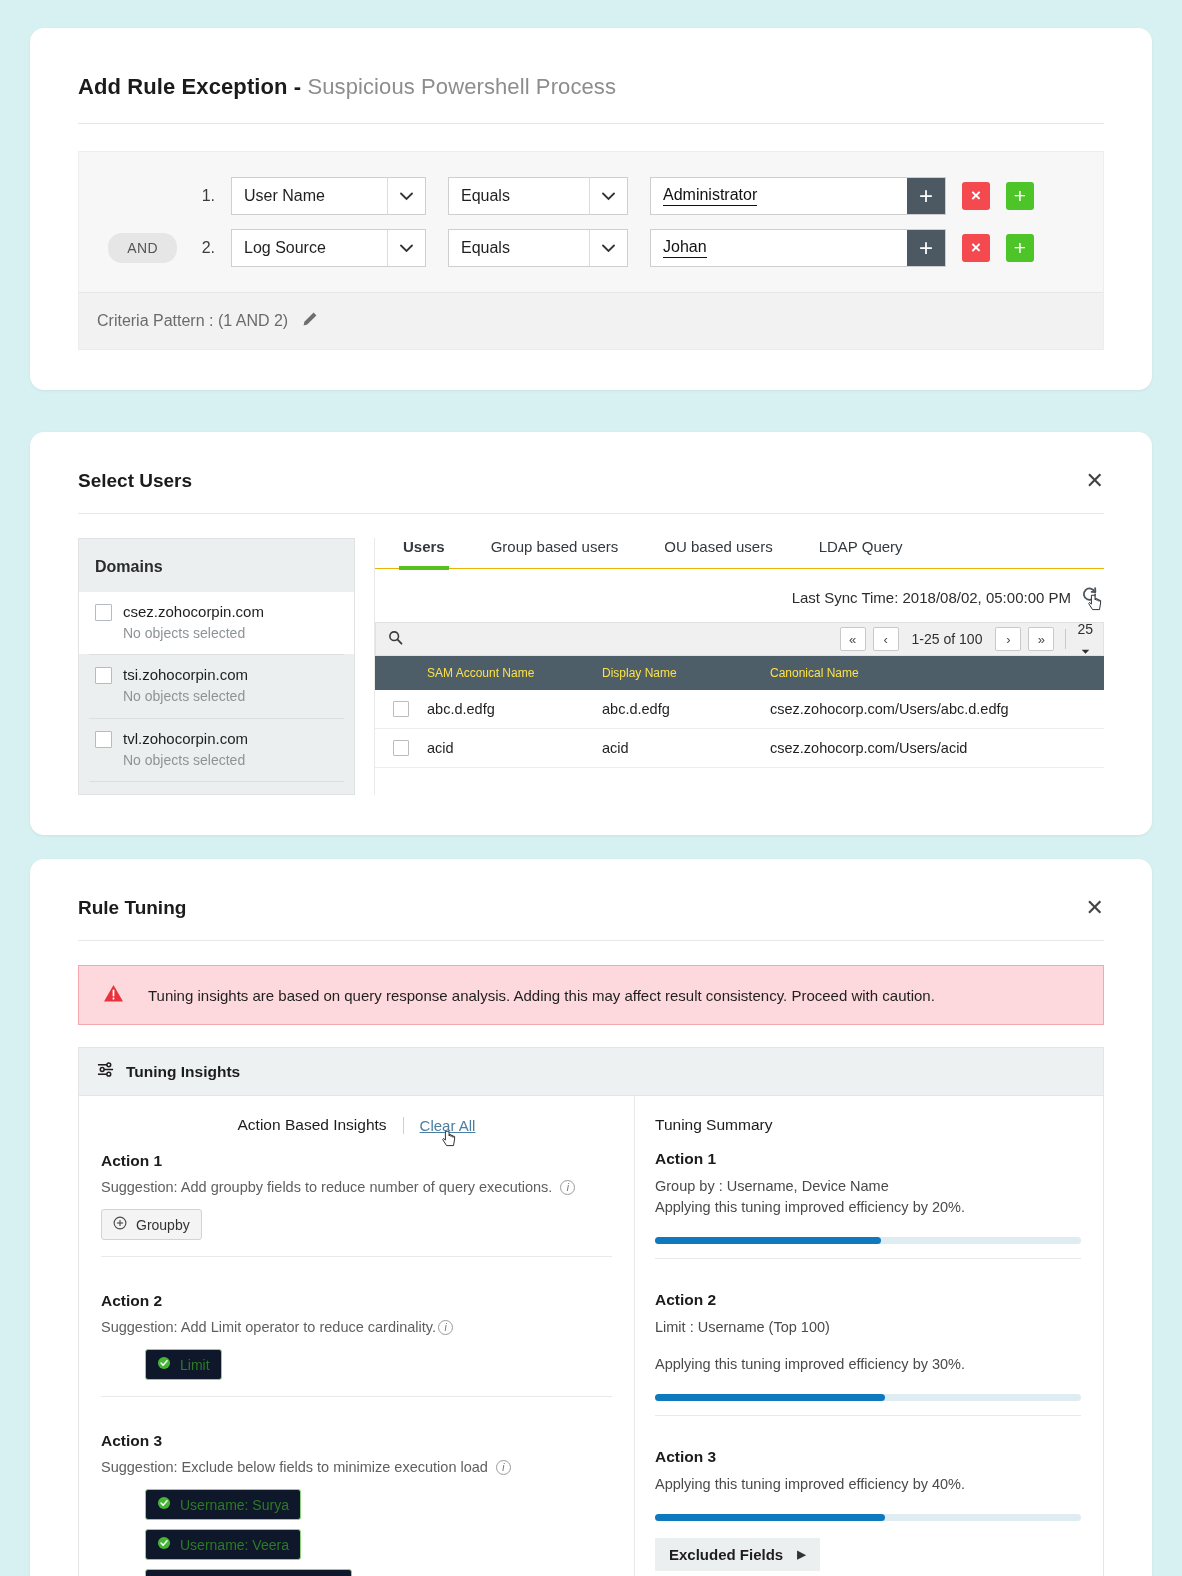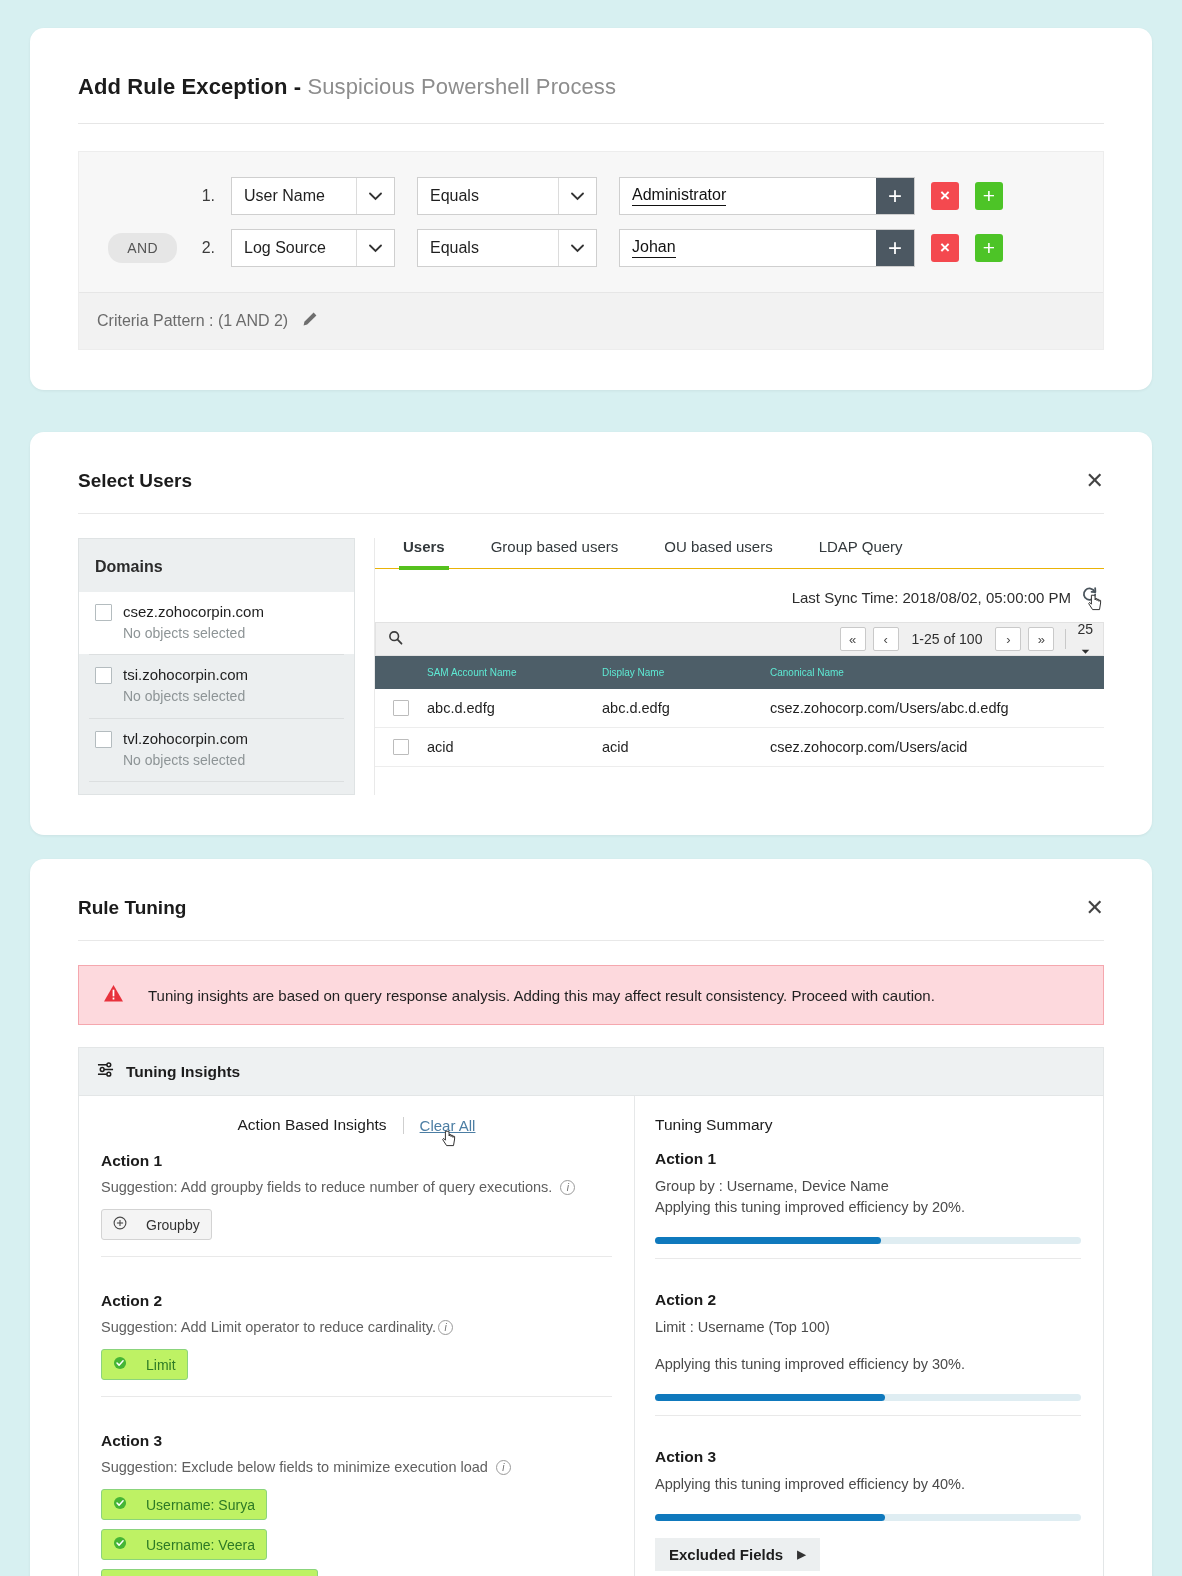--- a/index.html
+++ b/index.html
@@ -28,21 +28,21 @@
   .criteria-rows { padding: 22px 0 14px 0; }
   .crit-row { display: flex; align-items: center; height: 44px; margin-bottom: 8px; }
   .and-slot { width: 116px; display: flex; justify-content: flex-end; padding-right: 18px; }
   .and-badge {
     background: #e6e6e6; color: #555; font-size: 14px; border-radius: 14px;
     padding: 7px 19px; letter-spacing: .4px;
   }
   .row-num { width: 36px; text-align: right; font-size: 16px; color: #3b3b3b; padding-right: 16px; }
 
   .sel {
-    position: relative; width: 164px; height: 38px; background: #fff;
+    position: relative; width: 195px; height: 38px; background: #fff;
     border: 1px solid #cfcfcf; display: flex; align-items: center;
     margin-right: 22px;
   }
   .sel .sel-val { padding-left: 12px; font-size: 16px; color: #1f1f1f; flex: 1; }
   .sel .sel-arrow {
     width: 38px; height: 100%; border-left: 1px solid #dcdcdc;
     display: flex; align-items: center; justify-content: center; color: #333;
   }
   .sel.narrow { width: 180px; }
 
@@ -122,21 +122,21 @@
     width: 26px; height: 24px; background: #fff; border: 1px solid #c9c9c9;
     display: flex; align-items: center; justify-content: center;
     font-size: 13px; color: #4a4a4a; border-radius: 2px;
   }
   .prange { font-size: 14px; color: #2f2f2f; padding: 0 6px; }
   .pdivide { width: 1px; height: 20px; background: #c9c9c9; margin: 0 4px; }
   .psize { font-size: 14px; color: #2f2f2f; display: flex; align-items: center; gap: 5px; flex-direction: column; }
 
   .utable { width: 100%; border-collapse: collapse; }
   .utable thead th {
-    background: #4d5e68; color: #5eead4; font-size: 10px; font-weight: normal;
+    background: #4d5e68; color: #fde047; font-size: 12px; font-weight: normal;
     text-align: left; padding: 10px 0; height: 33px;
   }
   .utable tbody td {
     font-size: 14.5px; color: #1f1f1f; padding: 11px 0; border-bottom: 1px solid #ededed;
   }
   .col-cb { width: 52px; padding-left: 18px !important; }
   .col-sam { width: 175px; }
   .col-disp { width: 168px; }
   .tcb {
     width: 16px; height: 16px; border: 1px solid #bcbcbc; background: #fff; border-radius: 1px;
@@ -172,25 +172,25 @@
   .act-name { font-size: 15.5px; font-weight: bold; color: #1c1c1c; margin-top: 18px; }
   .col-left .action-block:first-of-type .act-name { margin-top: 20px; }
   .act-sugg { font-size: 14.5px; color: #5f5f5f; margin-top: 9px; display: flex; align-items: center; gap: 8px; }
   .info-i {
     display: inline-flex; align-items: center; justify-content: center;
     width: 15px; height: 15px; border: 1px solid #9a9a9a; border-radius: 50%;
     font-size: 10px; color: #6d6d6d; font-style: italic; flex: none;
   }
   .chips { display: flex; flex-wrap: wrap; gap: 9px; margin-top: 14px; }
   .chip {
-    display: inline-flex; align-items: center; gap: 19px;
+    display: inline-flex; align-items: center; gap: 9px;
     border: 1px solid #d3d3d3; background: #f4f4f4; color: #333;
     font-size: 14px; padding: 6px 11px; border-radius: 3px;
   }
-  .chip.green { background: #bef264; border-color: #8bd47c; color: #2d7a25; }
+  .chip.green { background: #0f172a; border-color: #8bd47c; color: #2d7a25; margin-left: 44px; }
   .chk-dot { color: #45b535; font-size: 13px; }
   .plus-circ { font-size: 14px; color: #4a4a4a; }
 
   .summary-title { font-size: 15.5px; color: #1c1c1c; }
   .sum-block { padding-bottom: 14px; }
   .sum-block + .sum-block { border-top: 1px solid #e9e9e9; padding-top: 16px; }
   .sum-name { font-size: 15.5px; font-weight: bold; color: #1c1c1c; margin-top: 16px; }
   .col-right .sum-block:first-of-type .sum-name { margin-top: 19px; }
   .sum-line { font-size: 14.5px; color: #4a4a4a; margin-top: 8px; line-height: 1.45; }
   .bar-track { height: 7px; background: #dfedf2; border-radius: 4px; margin-top: 19px; }

